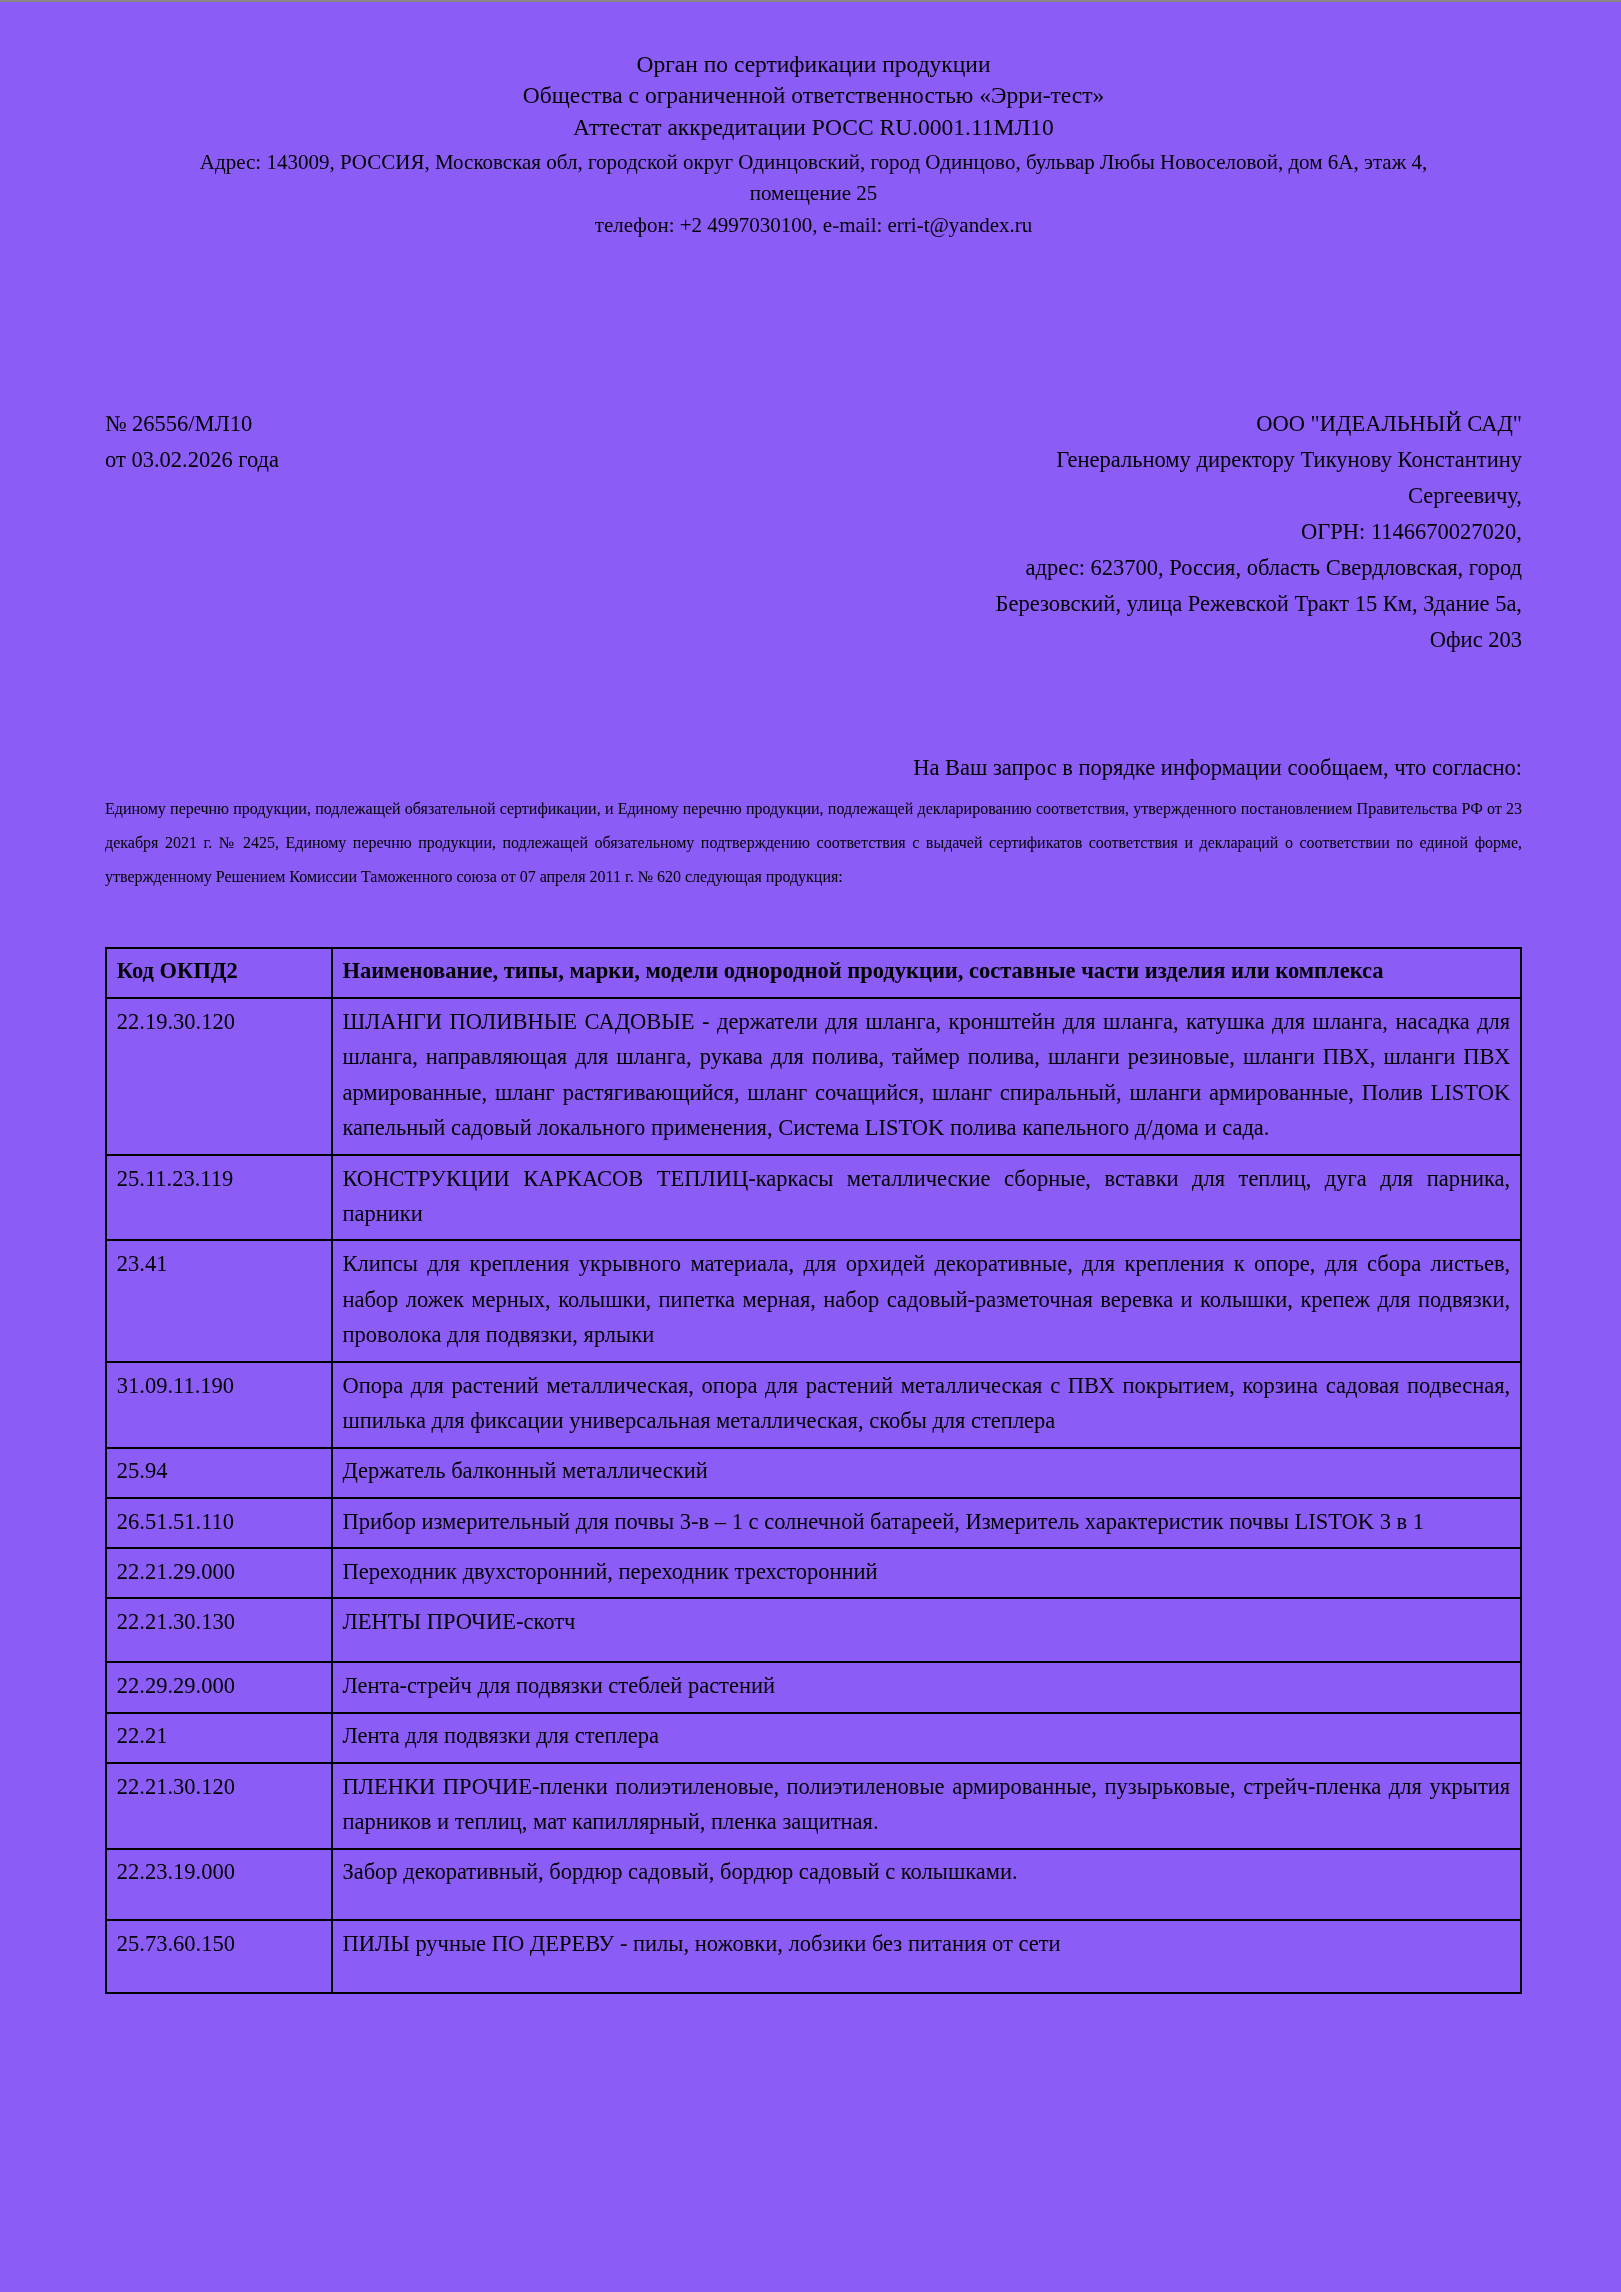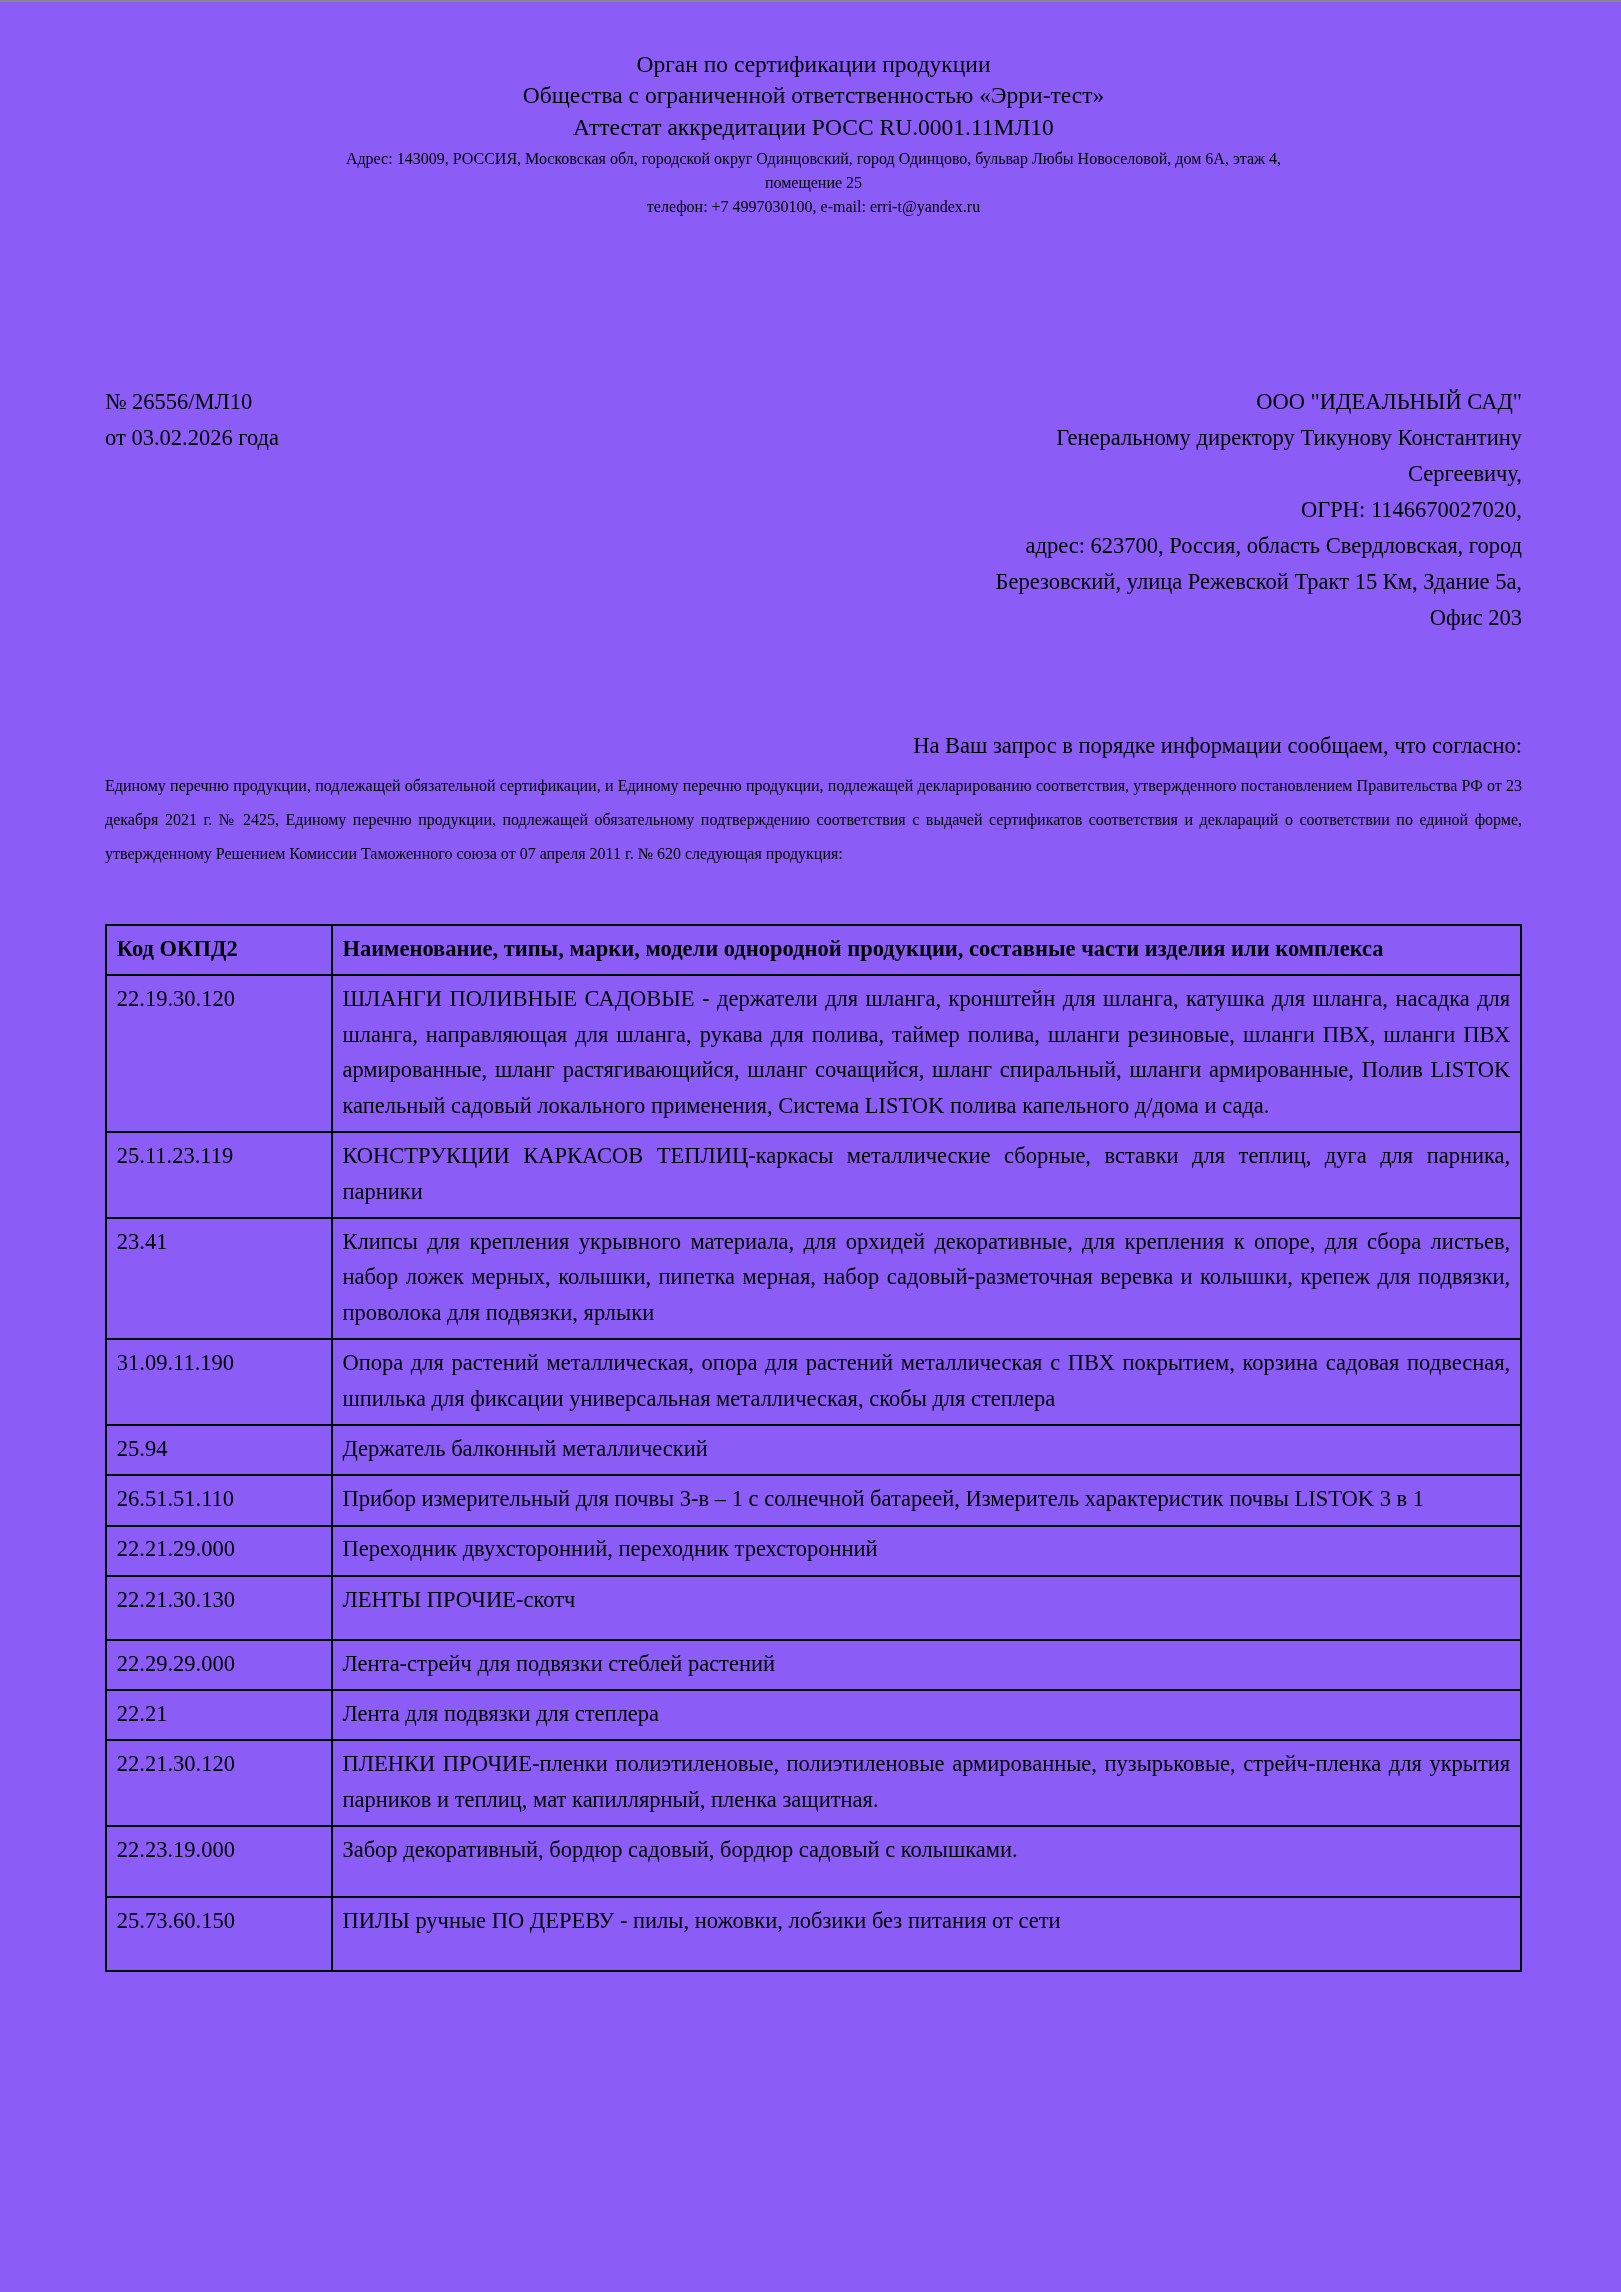--- a/index.html
+++ b/index.html
@@ -15,21 +15,21 @@
     padding: 47px 99px 39px 105px;
     overflow: hidden;
   }
   
   .letterhead { text-align: center; }
   .letterhead .lh-big {
     font-size: 23.5px;
     line-height: 1.33;
   }
   .letterhead .lh-small {
-    font-size: 16px;
+    font-size: 21px;
     line-height: 1.5;
   }
   .letterhead .lh-small-first { margin-top: 3.9px; }
   
   .ref-row {
     display: flex;
     justify-content: space-between;
     align-items: flex-start;
     margin-top: 165px;
   }
@@ -90,21 +90,21 @@
 <body>
 
 <div class="page">
 
   <div class="letterhead">
     <div class="lh-big">Орган по сертификации продукции</div>
     <div class="lh-big">Общества с ограниченной ответственностью «Эрри-тест»</div>
     <div class="lh-big">Аттестат аккредитации РОСС RU.0001.11МЛ10</div>
     <div class="lh-small lh-small-first">Адрес: 143009, РОССИЯ, Московская обл, городской округ Одинцовский, город Одинцово, бульвар Любы Новоселовой, дом 6А, этаж 4,</div>
     <div class="lh-small">помещение 25</div>
-    <div class="lh-small">телефон: +7 4997030100, e-mail: erri-t@yandex.ru</div>
+    <div class="lh-small">телефон: +2 4997030100, e-mail: erri-t@yandex.ru</div>
   </div>
 
   <div class="ref-row">
     <div class="ref-left">
       <div>№ 26556/МЛ10</div>
       <div>от 03.02.2026 года</div>
     </div>
     <div class="recipient">
         <div>ООО "ИДЕАЛЬНЫЙ САД"</div>
         <div>Генеральному директору Тикунову Константину</div>

